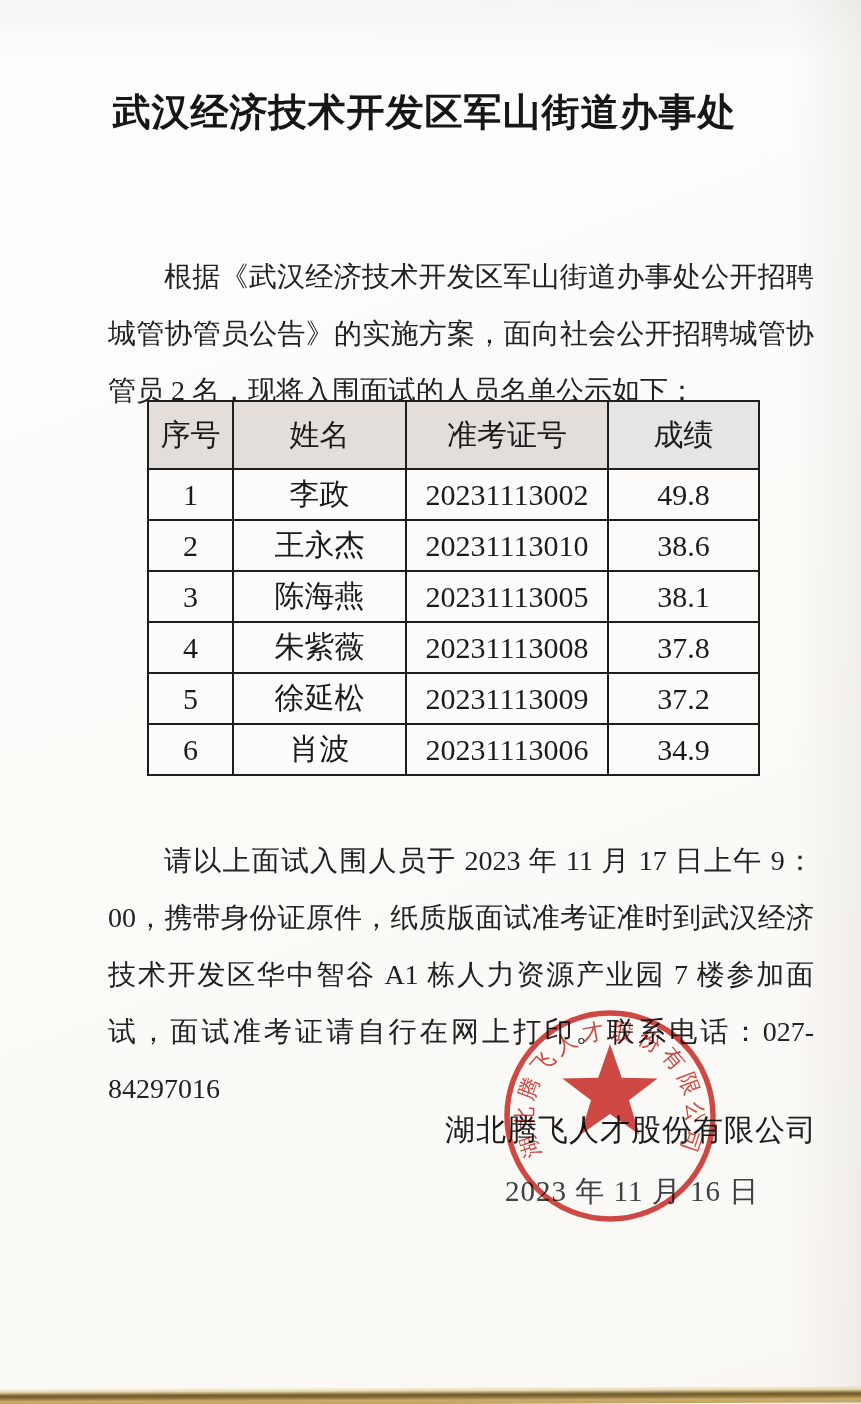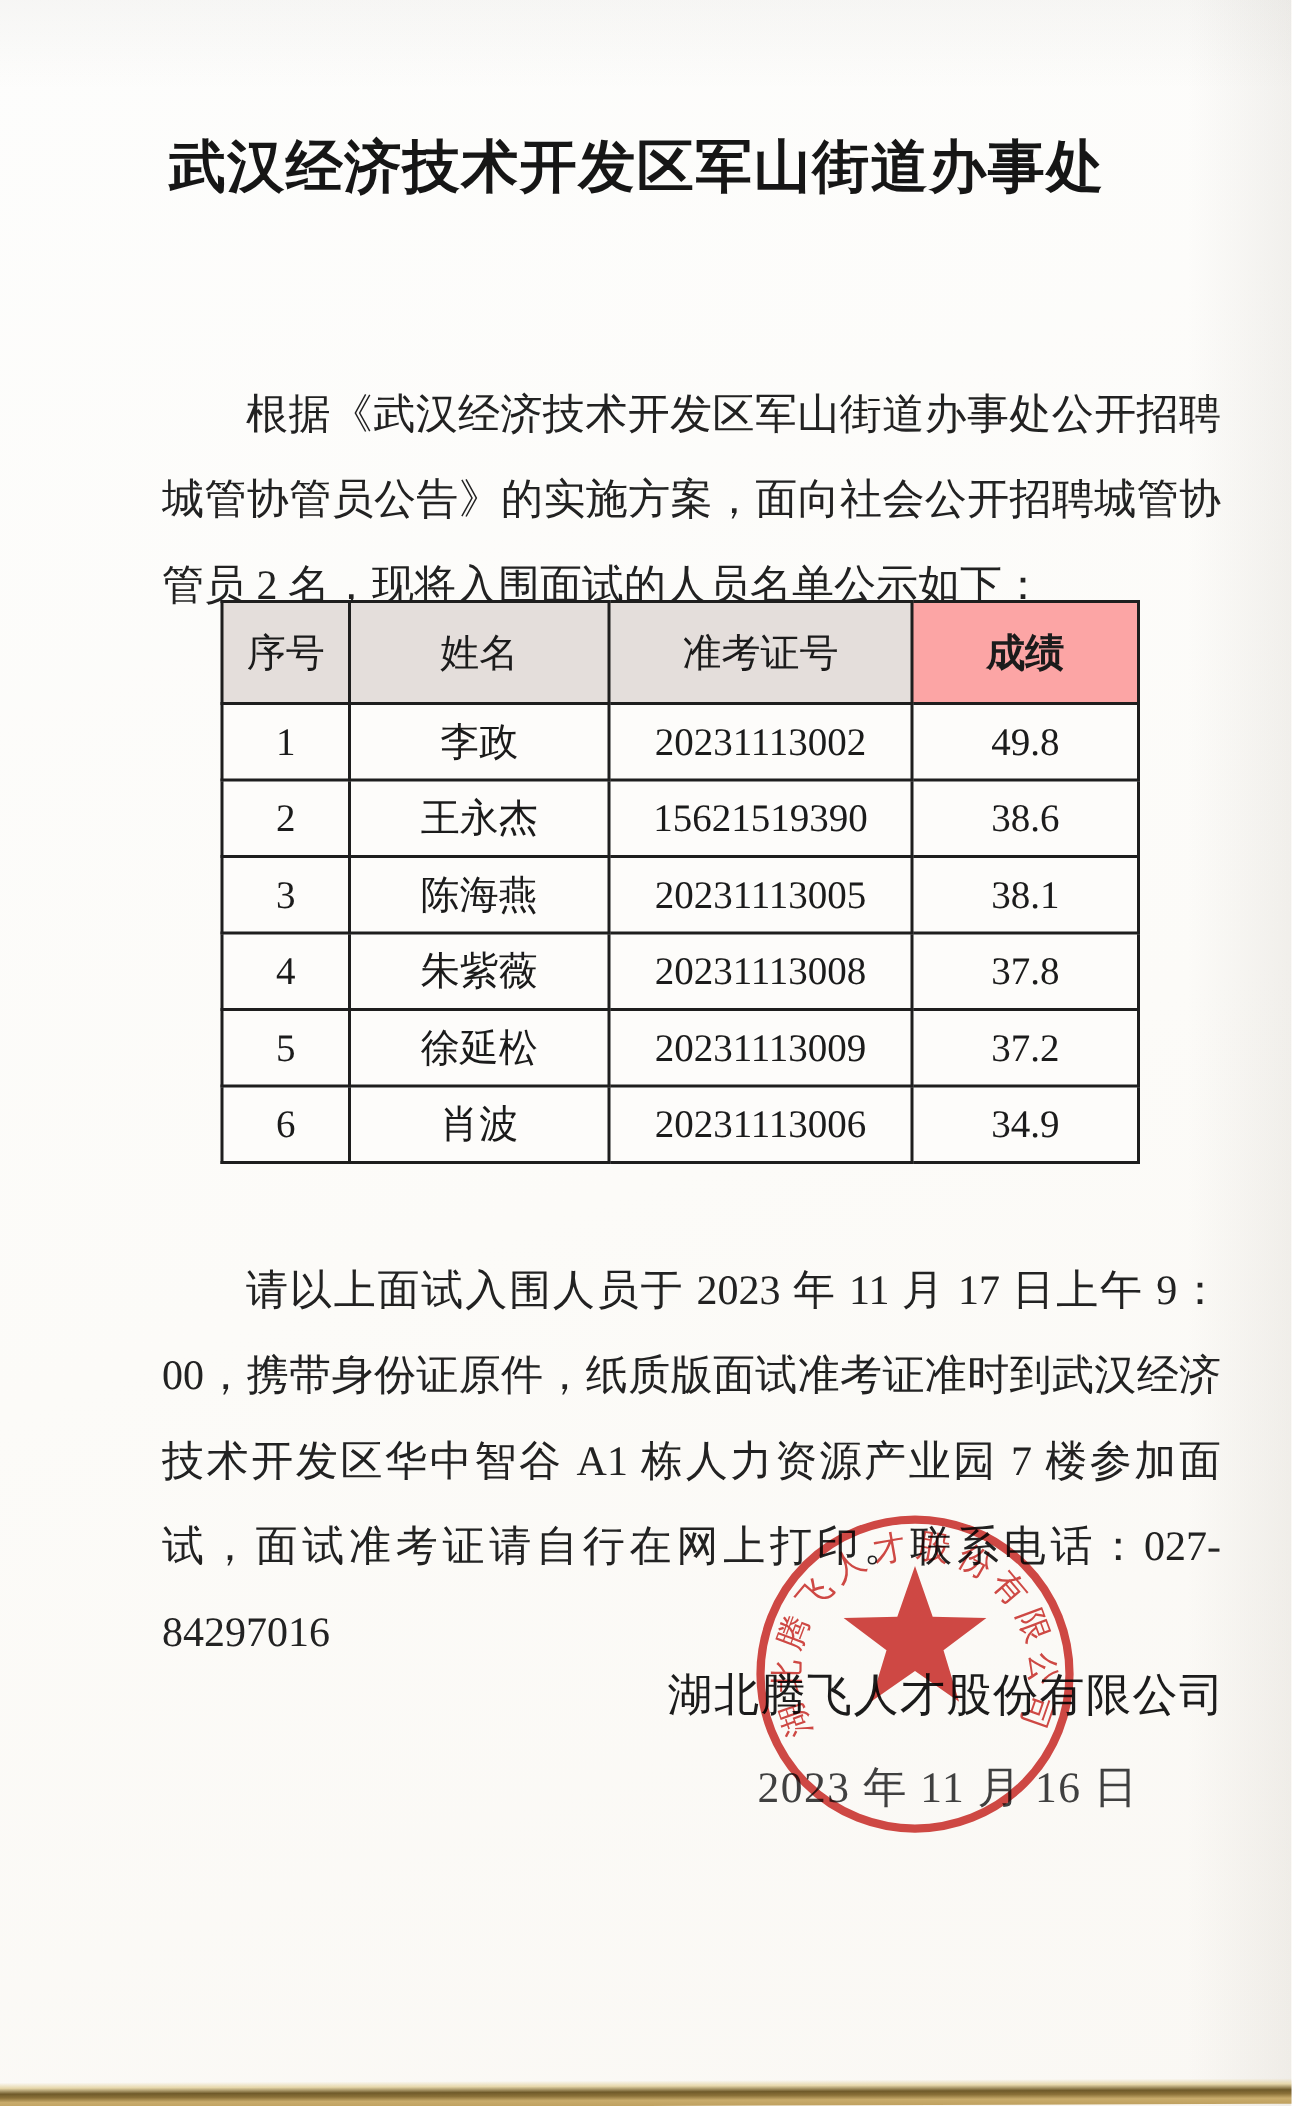--- a/index.html
+++ b/index.html
@@ -19,26 +19,26 @@
     background:linear-gradient(to bottom,
       rgba(253,252,250,0) 0%, #e6d7ab 22%, #6f5a2a 45%, #8a7038 60%, #c9ac6c 78%, #bfa160 100%);
     transform:rotate(-0.2deg);}
   .title-block{position:absolute;top:84px;left:0;right:12px;text-align:center;
     font-weight:700;font-size:38px;line-height:57px;letter-spacing:1px;color:#161616;}
   .para{position:absolute;left:88px;width:706px;font-size:28px;line-height:57px;
     text-align:justify;text-indent:2em;color:#222;margin-left:20px;}
   .para.intro{top:248px;}
   .para.closing{top:832px;}
   table.score-table{position:absolute;left:147px;top:400px;border-collapse:collapse;
-    table-layout:fixed;font-size:26px;color:#1b1b1b;}
+    table-layout:fixed;font-size:30px;color:#1b1b1b;}
   table.score-table th,table.score-table td{
     border:2px solid #1e1e1e;text-align:center;vertical-align:middle;
     padding:0;font-weight:400;}
   table.score-table th{height:66px;background:#e4dedb;}
-  table.score-table th.last{background:#fca5a5;font-weight:bold;}
+  table.score-table th.last{background:#e5e5e5;}
   table.score-table td{height:49px;background:#fdfcfa;}
   .col-seq{width:85px;}.col-name{width:173px;}.col-ticket{width:202px;}.col-score{width:151px;}
   .sig-company{position:absolute;left:445px;top:1110px;font-size:30px;letter-spacing:1px;
     white-space:nowrap;color:#1b1b1b;}
   .sig-date{position:absolute;left:505px;top:1172px;font-size:29px;letter-spacing:1px;
     white-space:nowrap;color:#404040;}
   .seal{position:absolute;left:498px;top:1004px;width:224px;height:224px;
     mix-blend-mode:multiply;opacity:.87;filter:saturate(1.05);}
   .seal svg{display:block;}
 </style>
@@ -71,21 +71,21 @@
   <tbody>
     <tr>
       <td>1</td>
       <td>李政</td>
       <td>20231113002</td>
       <td>49.8</td>
     </tr>
     <tr>
       <td>2</td>
       <td>王永杰</td>
-      <td>15621519390</td>
+      <td>20231113010</td>
       <td>38.6</td>
     </tr>
     <tr>
       <td>3</td>
       <td>陈海燕</td>
       <td>20231113005</td>
       <td>38.1</td>
     </tr>
     <tr>
       <td>4</td>

